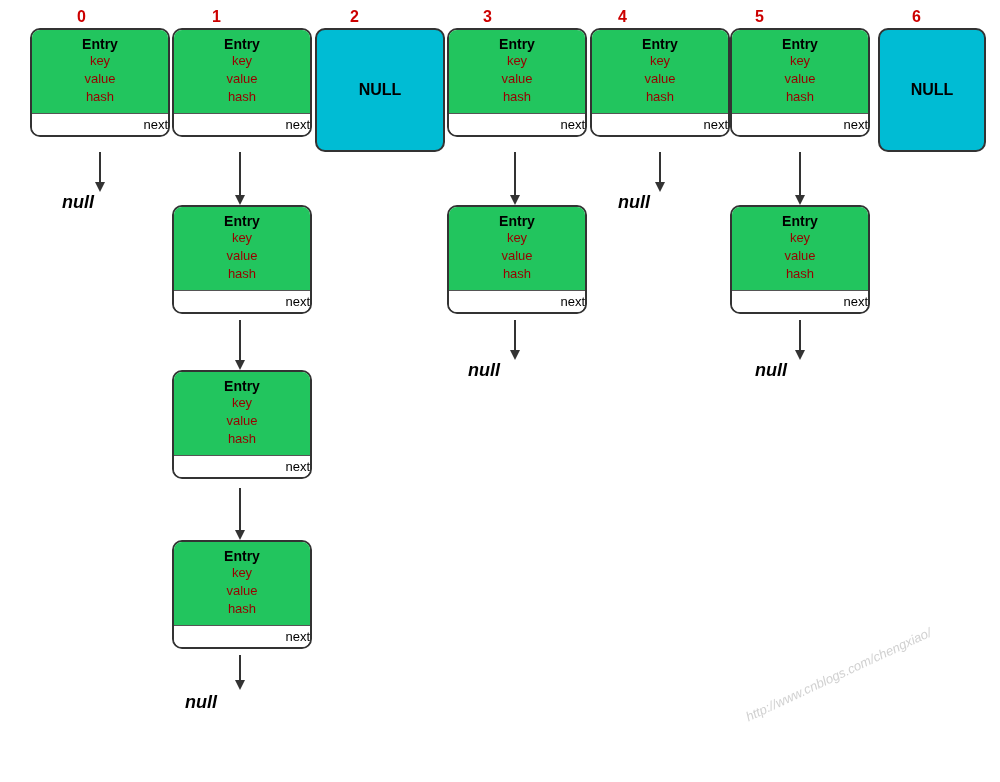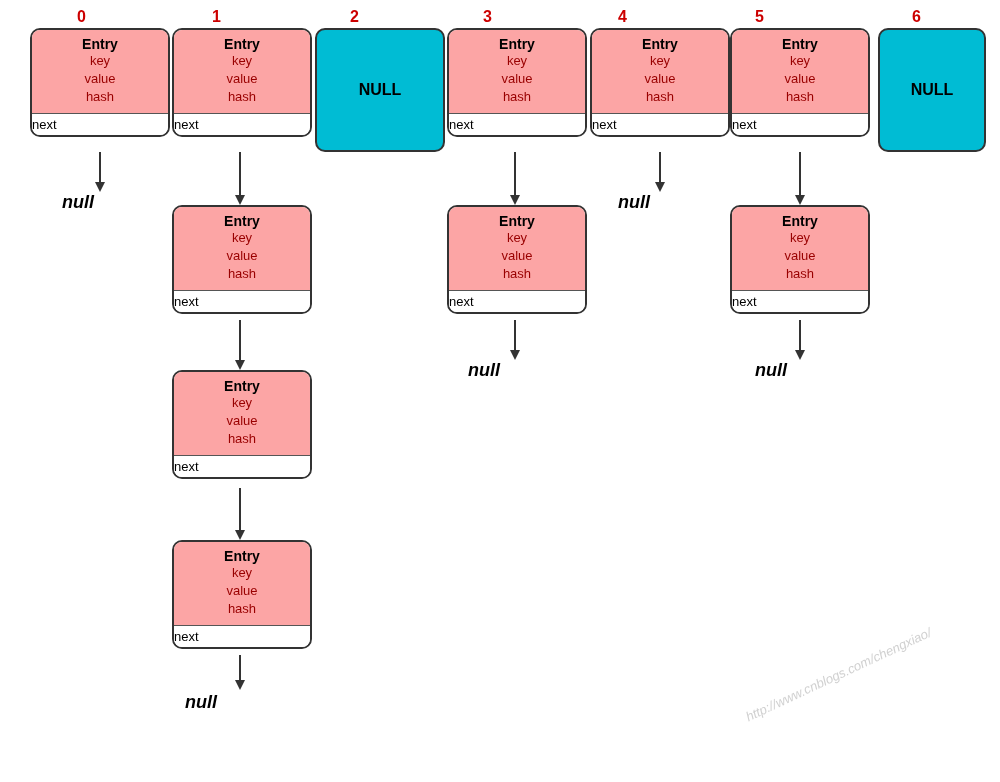--- a/index.html
+++ b/index.html
@@ -31,40 +31,40 @@
 
     
     .entry-node {
       position: absolute;
       border-radius: 10px;
       overflow: hidden;
       border: 2px solid #333;
     }
 
     .entry-top {
-      background: #fca5a5;
+      background: #22c55e;
       text-align: center;
       padding: 6px 4px;
     }
 
     .entry-title {
       font-size: 14px;
       font-weight: bold;
       color: black;
     }
 
     .entry-key {
       font-size: 13px;
       color: #990000;
       line-height: 1.4;
     }
 
     .entry-next {
       background: white;
-      text-align: left;
+      text-align: right;
       font-size: 13px;
       padding: 3px 0;
       border-top: 1px solid #555;
     }
 
     
     .null-box {
       position: absolute;
       border: 2px solid #333;
       border-radius: 10px;

